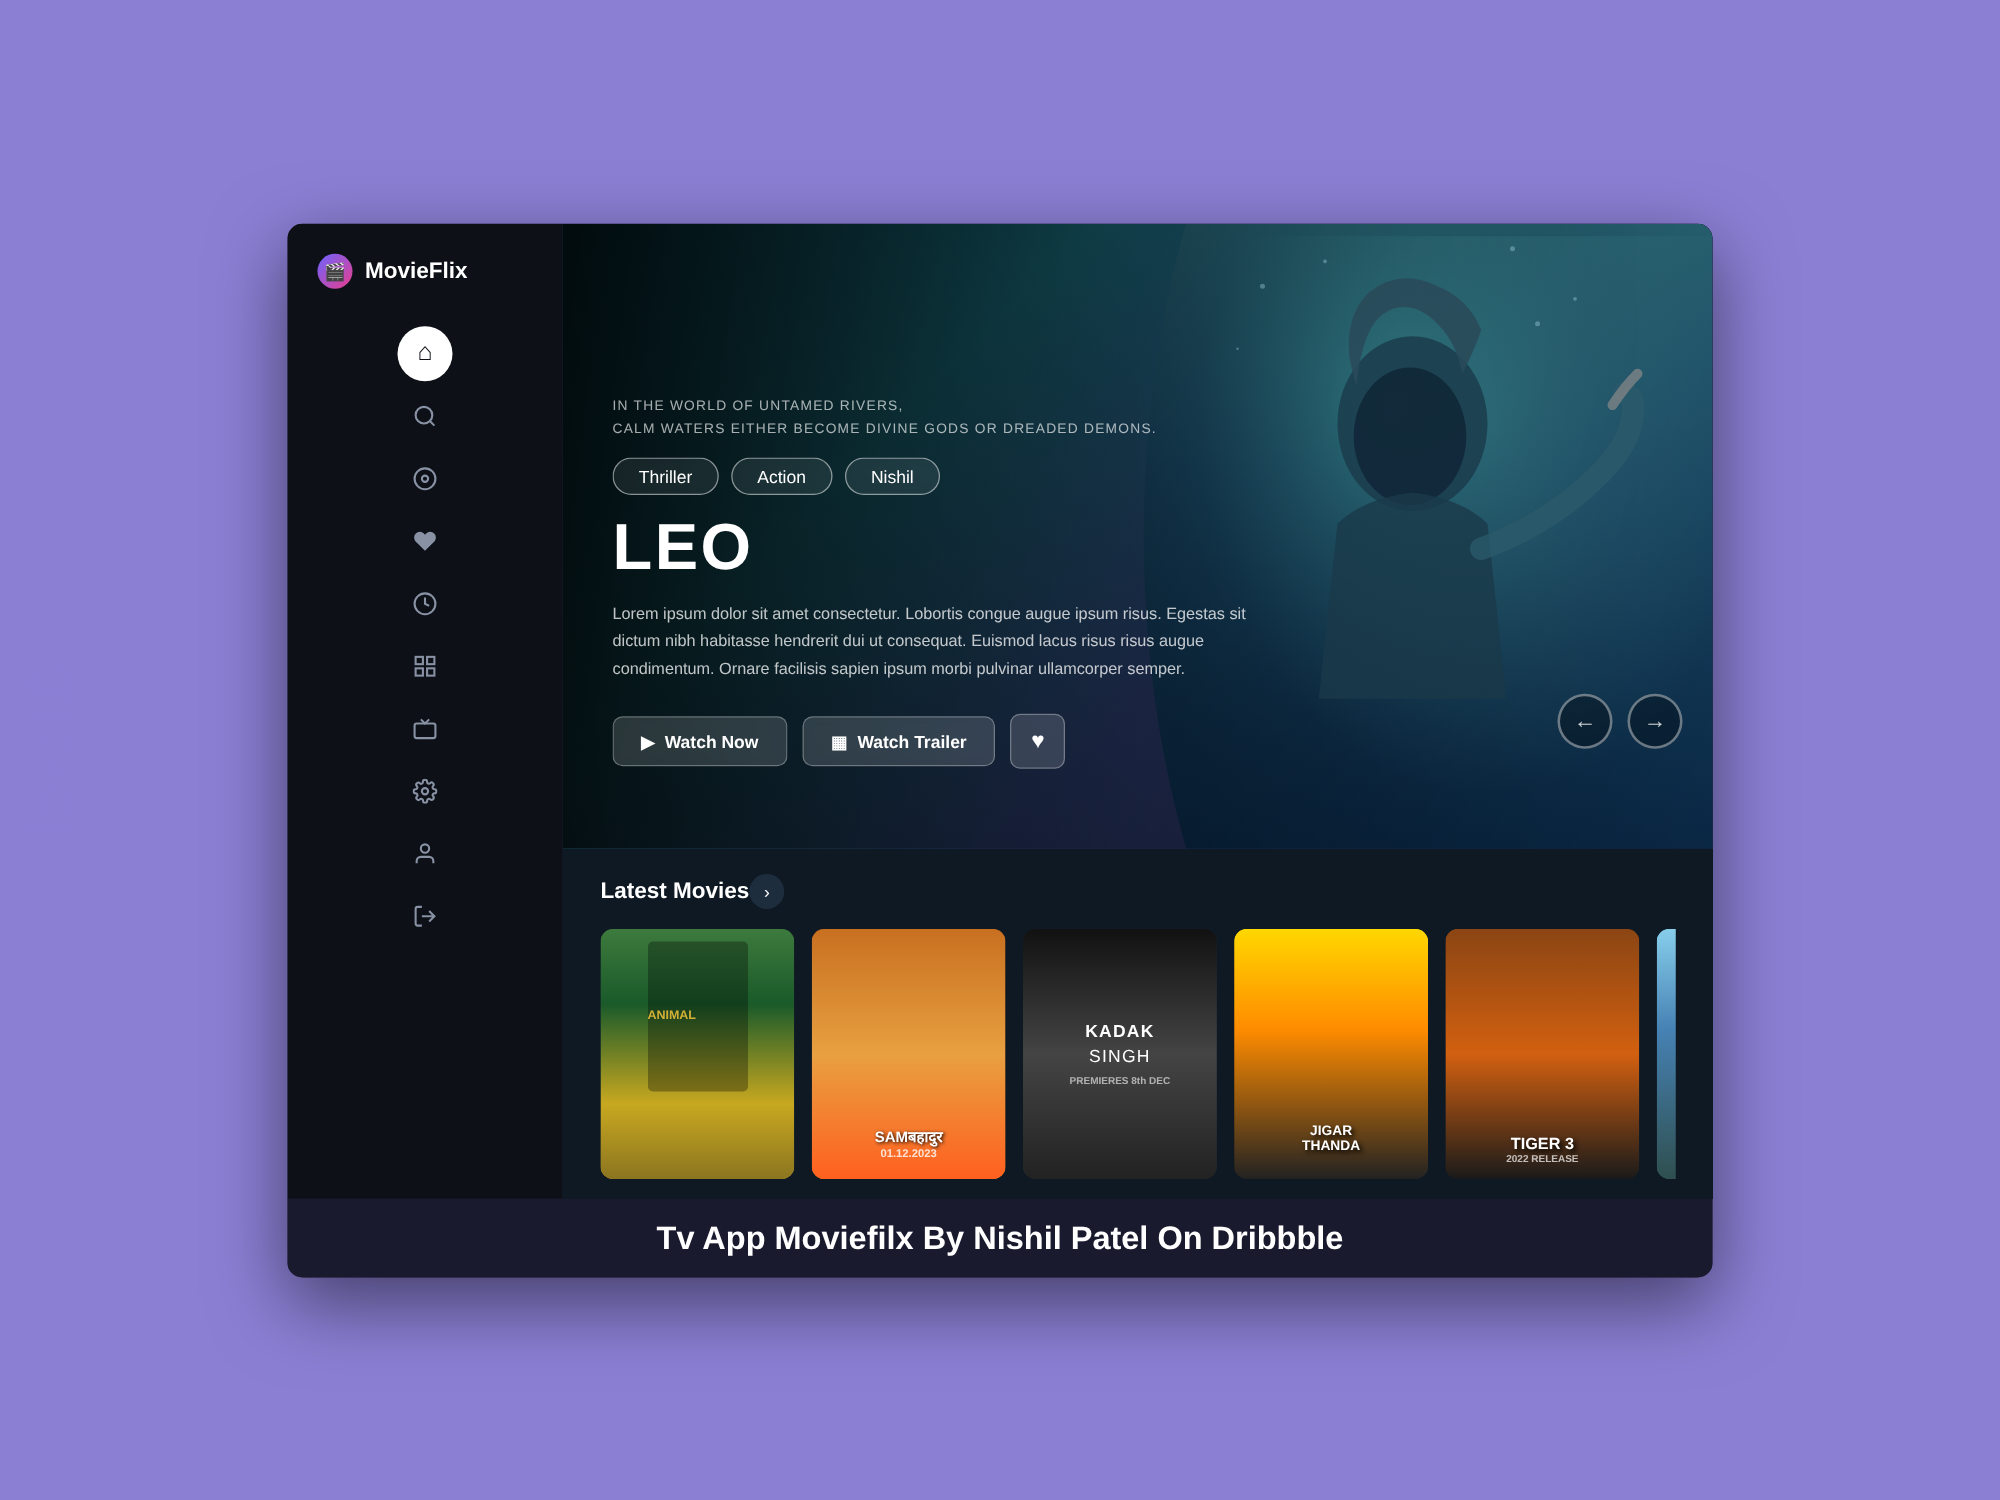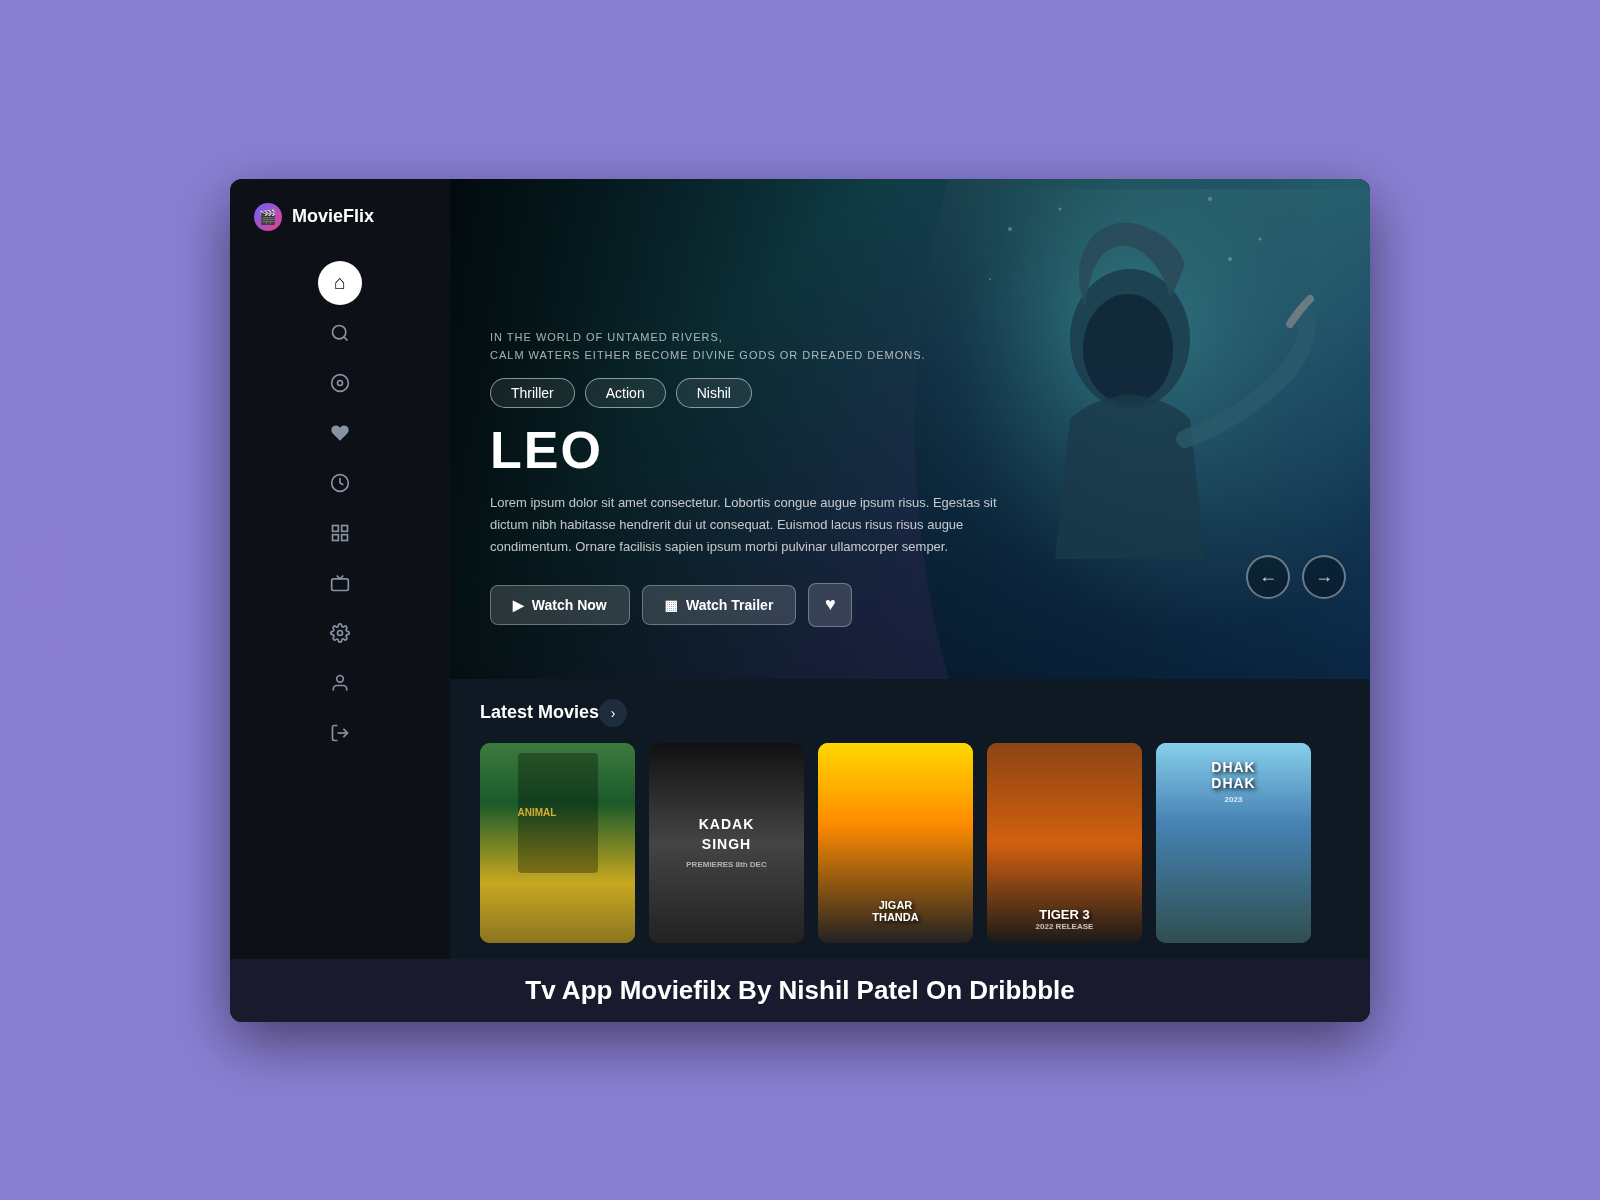--- a/index.html
+++ b/index.html
@@ -140,21 +140,21 @@
       overflow: hidden;
     }
 
     .hero-silhouette svg {
       width: 100%;
       height: 100%;
     }
 
     .hero-content {
       position: absolute;
-      bottom: 52px;
+      bottom: 64px;
       left: 40px;
       z-index: 2;
       max-width: 580px;
     }
 
     .hero-tagline {
       font-size: 11px;
       color: rgba(255,255,255,0.65);
       letter-spacing: 1px;
       text-transform: uppercase;
@@ -538,27 +538,36 @@
         <div class="movies-grid">
           <div class="movie-card">
             <div class="movie-poster poster-animal">
               <div style="position:absolute;top:0;left:0;right:0;bottom:0;background:linear-gradient(180deg, #3d7a3d 0%, #1a5a2a 30%, #c8a820 70%, #8b7520 100%);"></div>
               <div style="position:absolute;top:10px;left:50%;transform:translateX(-50%);width:80px;height:120px;background:rgba(0,0,0,0.3);border-radius:4px;display:flex;align-items:center;justify-content:flex-start;">
                 <span style="color:#d4af37;font-size:10px;font-weight:900;text-align:center;line-height:1.2;">ANIMAL</span>
               </div>
             </div>
           </div>
 
+          <div class="movie-card">
+            <div class="movie-poster poster-sam">
+              <div style="position:absolute;top:0;left:0;right:0;bottom:0;background:linear-gradient(180deg, #c87020 0%, #e8a040 50%, #ff6020 100%);"></div>
+              <div style="position:absolute;bottom:16px;left:8px;right:8px;text-align:center;">
+                <div style="font-size:12px;font-weight:900;color:#fff;text-shadow:1px 1px 3px #000;">SAMबहादुर</div>
+                <div style="font-size:9px;color:rgba(255,255,255,0.8);">01.12.2023</div>
+              </div>
+            </div>
+          </div>
 
           <div class="movie-card">
             <div class="movie-poster poster-kadak">
               <div style="position:absolute;top:0;left:0;right:0;bottom:0;background:linear-gradient(180deg, #111 0%, #444 50%, #222 100%);"></div>
               <div style="position:absolute;inset:0;display:flex;flex-direction:column;align-items:center;justify-content:center;gap:4px;">
                 <div style="font-size:14px;font-weight:900;color:#fff;letter-spacing:1px;">KADAK</div>
-                <div style="font-size:14px;font-weight:700;color:#fff;letter-spacing:1px;">SINGH</div>
+                <div style="font-size:14px;font-weight:400;color:#fff;letter-spacing:1px;">SINGH</div>
                 <div style="font-size:8px;color:rgba(255,255,255,0.6);margin-top:4px;">PREMIERES 8th DEC</div>
               </div>
             </div>
           </div>
 
           <div class="movie-card">
             <div class="movie-poster poster-jigar">
               <div style="position:absolute;top:0;left:0;right:0;bottom:0;background:linear-gradient(180deg, #ffd700 0%, #ff8c00 40%, #222 100%);"></div>
               <div style="position:absolute;bottom:20px;left:8px;right:8px;text-align:center;">
                 <div style="font-size:11px;font-weight:900;color:#fff;text-shadow:2px 2px 4px #000;">JIGAR<br>THANDA</div>

